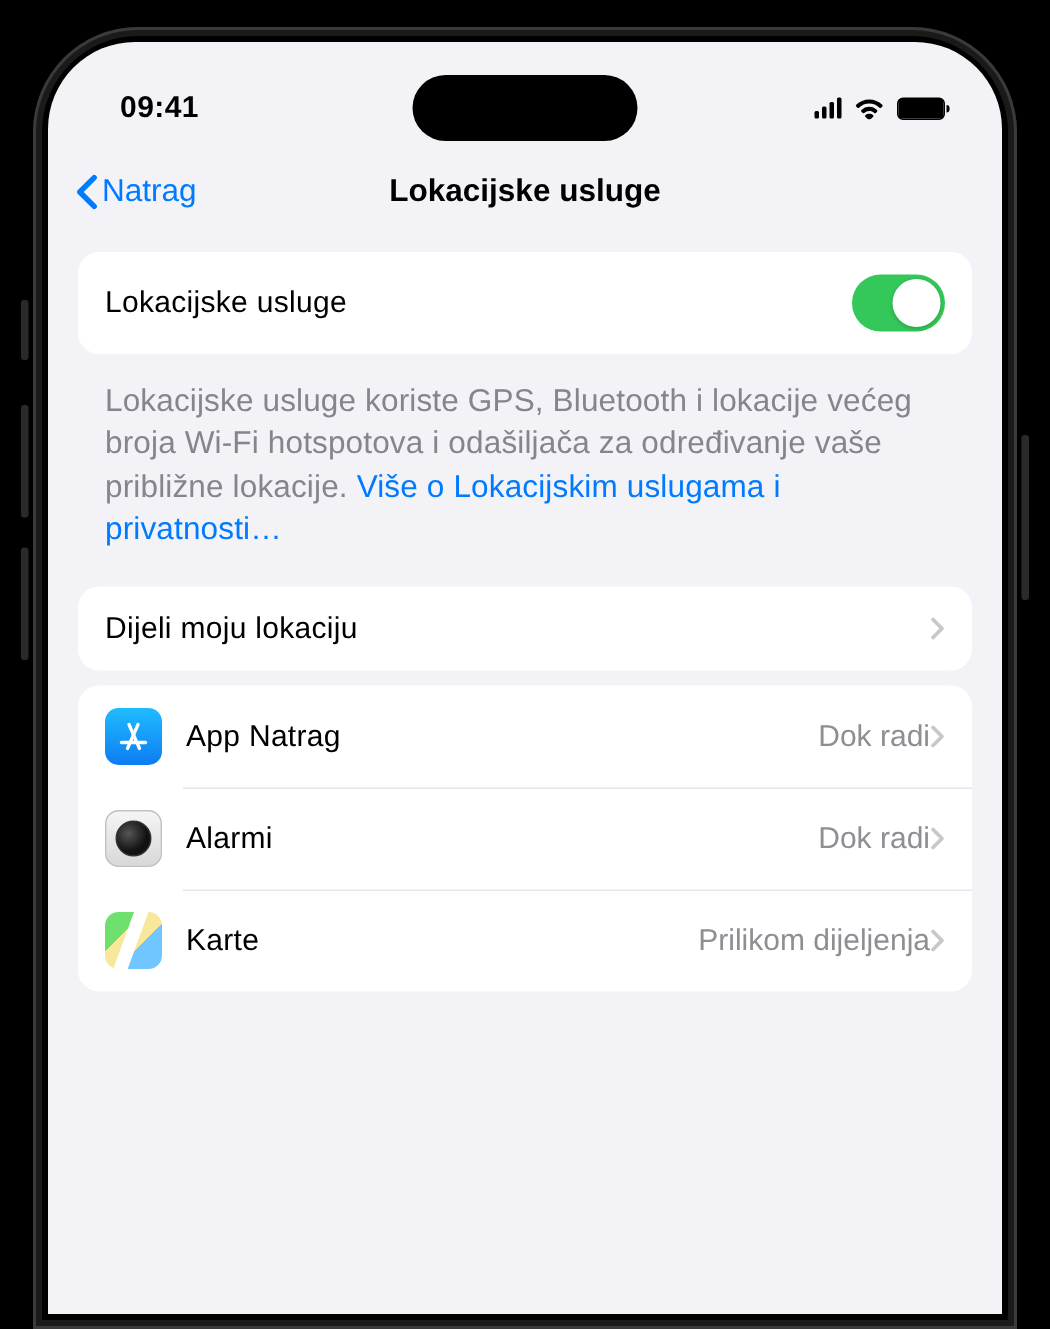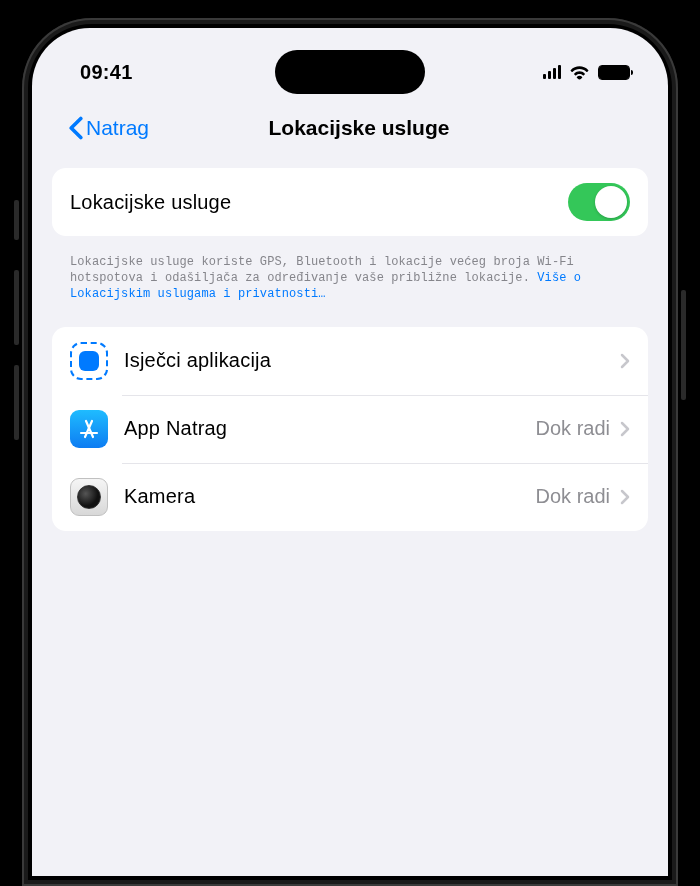--- a/index.html
+++ b/index.html
@@ -65,21 +65,20 @@
       letter-spacing: 0.3px;
     }
     .status-right { display: flex; align-items: center; gap: 8px; }
 
     .nav-bar {
       height: 60px;
       display: flex;
       align-items: center;
       padding: 0 10px;
       position: relative;
-      margin-left: 18px;
     }
     .back-btn {
       display: flex;
       align-items: center;
       color: #007aff;
       font-size: 21px;
       gap: 2px;
       cursor: pointer;
       padding-left: 8px;
     }
@@ -120,21 +119,21 @@
     .row.with-icon + .row.with-icon::before { left: 70px; }
     .row-label {
       flex: 1;
       font-size: 20px;
       letter-spacing: 0.2px;
       color: #000;
     }
     .row-value {
       color: #8e8e93;
       font-size: 20px;
-      margin-right: 10px;
+      margin-right: 0;
     }
 
     .toggle {
       width: 62px;
       height: 38px;
       background: #34c759;
       border-radius: 19px;
       position: relative;
       cursor: pointer;
     }
@@ -150,25 +149,24 @@
       box-shadow: 0 1px 3px rgba(0,0,0,0.2);
     }
 
     .chevron {
       color: #c7c7cc;
       flex-shrink: 0;
     }
 
     .footer-text {
       color: #85858b;
-      font-size: 12px;
+      font-size: 21px;
       line-height: 1.35;
       padding: 8px 18px 24px 18px;
       letter-spacing: 0.1px;
-      font-family: Liberation Mono, monospace;
     }
     .footer-link { color: #007aff; }
 
     .app-icon {
       width: 38px;
       height: 38px;
       border-radius: 9px;
       margin-right: 16px;
       flex-shrink: 0;
       position: relative;
@@ -272,53 +270,61 @@
           <div class="row">
             <div class="row-label">Lokacijske usluge</div>
             <div class="toggle"></div>
           </div>
         </div>
 
         <div class="footer-text">
           <span>Lokacijske usluge koriste GPS, Bluetooth i lokacije većeg broja Wi-Fi hotspotova i odašiljača za određivanje vaše približne lokacije. </span><span class="footer-link">Više o Lokacijskim uslugama i privatnosti…</span>
         </div>
 
-
-
         <div class="group">
-          <div class="row with-icon">
-            <div class="app-icon icon-appclips"></div>
-            <div class="row-label">Isječci aplikacija</div>
-            <div class="row-value"></div>
+          <div class="row">
+            <div class="row-label">Dijeli moju lokaciju</div>
             <svg class="chevron" width="10" height="16" viewBox="0 0 10 16">
                 <path fill="none" stroke="#c7c7cc" stroke-width="2.5" stroke-linecap="round" stroke-linejoin="round" d="M2 2 L8 8 L2 14"></path>
               </svg>
           </div>
+        </div>
+
+
+        <div class="group">
           <div class="row with-icon">
             <div class="app-icon icon-appstore">
               <svg width="24" height="24" viewBox="0 0 24 24">
                   <g fill="none" stroke="#fff" stroke-width="2.2" stroke-linecap="round">
                     <path d="M9 4 L16 20"></path>
                     <path d="M15 4 L8 20"></path>
                     <path d="M4 16 L20 16"></path>
                   </g>
                 </svg>
             </div>
             <div class="row-label">App Natrag</div>
             <div class="row-value">Dok radi</div>
             <svg class="chevron" width="10" height="16" viewBox="0 0 10 16">
                 <path fill="none" stroke="#c7c7cc" stroke-width="2.5" stroke-linecap="round" stroke-linejoin="round" d="M2 2 L8 8 L2 14"></path>
               </svg>
           </div>
           <div class="row with-icon">
             <div class="app-icon icon-camera"></div>
-            <div class="row-label">Kamera</div>
+            <div class="row-label">Alarmi</div>
             <div class="row-value">Dok radi</div>
             <svg class="chevron" width="10" height="16" viewBox="0 0 10 16">
                 <path fill="none" stroke="#c7c7cc" stroke-width="2.5" stroke-linecap="round" stroke-linejoin="round" d="M2 2 L8 8 L2 14"></path>
               </svg>
           </div>
+          <div class="row with-icon">
+            <div class="app-icon icon-maps"></div>
+            <div class="row-label">Karte</div>
+            <div class="row-value">Prilikom dijeljenja</div>
+            <svg class="chevron" width="10" height="16" viewBox="0 0 10 16">
+                <path fill="none" stroke="#c7c7cc" stroke-width="2.5" stroke-linecap="round" stroke-linejoin="round" d="M2 2 L8 8 L2 14"></path>
+              </svg>
+          </div>
         </div>
 
       </div>
     </div>
   </div>
 </div>
 
 </body></html>

